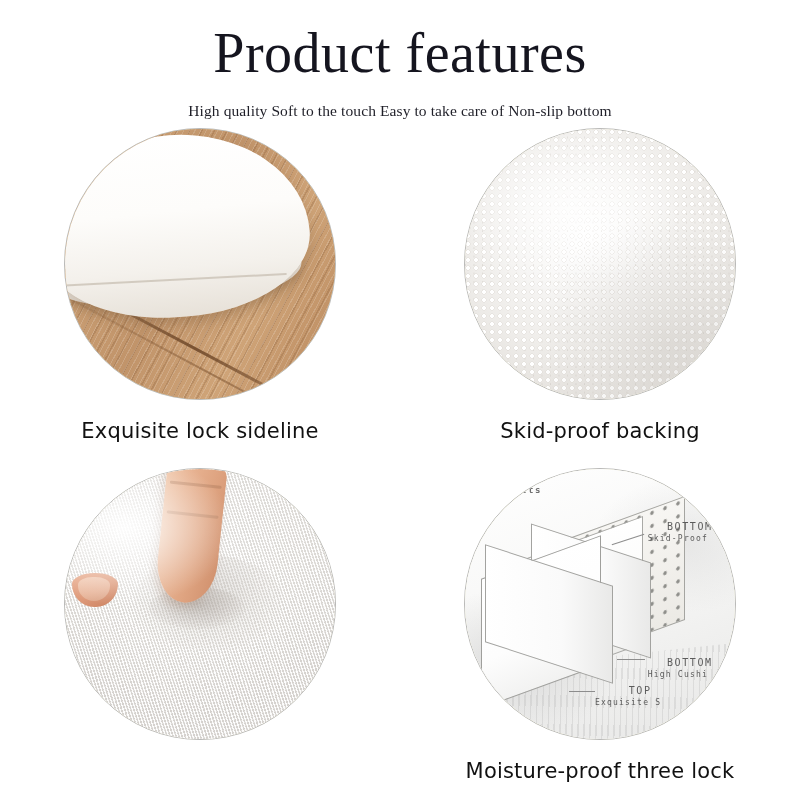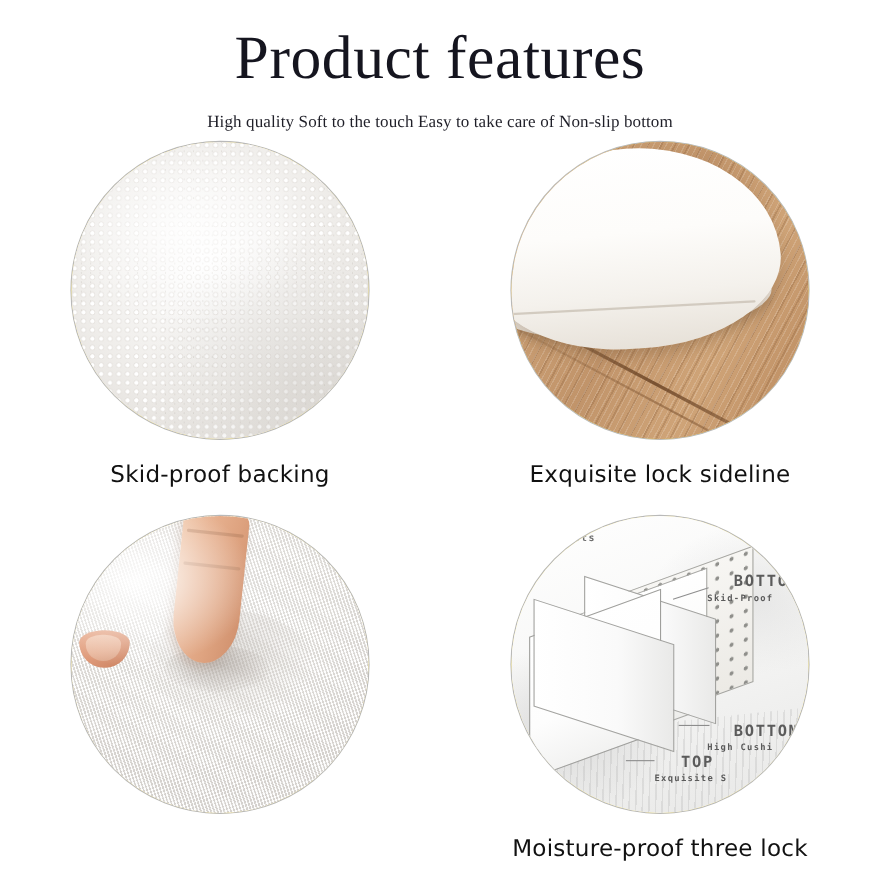--- a/index.html
+++ b/index.html
@@ -59,21 +59,22 @@
     align-items: center;
   }
 
   .circle-frame {
     position: relative;
     width: 272px;
     height: 272px;
     border-radius: 50%;
     overflow: hidden;
     border: 1px solid #b9b9b9;
-    background: #fde047;
+    background: #fef9c3;
+    text-align: center;
   }
 
   .feature-caption {
     margin-top: 18px;
     font-family: "DejaVu Sans", "Liberation Sans", sans-serif;
     font-size: 21px;
     line-height: 26px;
     color: #111111;
     font-weight: 400;
     letter-spacing: 0.2px;
@@ -312,22 +313,22 @@
   .face-top  { left: 20px; top: 96px;  width: 128px; height: 98px; transform: skewY(18deg); }
   .face-mid  { left: 66px; top: 74px;  width: 120px; height: 96px; transform: skewY(18deg); }
 
   .layer-label {
     position: absolute;
     font-family: "DejaVu Sans Mono", "Liberation Mono", monospace;
     color: #5b5b5b;
     letter-spacing: 1.6px;
     white-space: nowrap;
   }
-  .layer-label .l-title { display: block; font-size: 14px; font-weight: 700; padding-left: 24px; }
-  .layer-label .l-sub   { display: block; font-size: 8px; font-weight: 700; margin-top: 2px; letter-spacing: 1.2px; }
+  .layer-label .l-title { display: block; font-size: 10px; font-weight: 400; padding-left: 24px; }
+  .layer-label .l-sub   { display: block; font-size: 8px; font-weight: 400; margin-top: 2px; letter-spacing: 1.2px; }
 
   .label-bottom { left: 178px; top: 52px; }
   .label-middle { left: 178px; top: 188px; }
   .label-top    { left: 130px; top: 216px; }
 
   .leader {
     position: absolute;
     background: #8d8d8d;
     height: 1px;
   }
@@ -350,39 +351,39 @@
 <body>
 
 <div class="page">
 
   <div class="header">
     <div class="page-title">Product features</div>
     <div class="page-subtitle">High quality Soft to the touch Easy to take care of Non-slip bottom</div>
   </div>
 
   <div class="feature-grid">
-
-    <div class="feature-cell">
-      <div class="circle-frame">
-        <div class="mesh-bg"></div>
-        <div class="mesh-sheen"></div>
-      </div>
-      <div class="feature-caption">Skid-proof backing</div>
-    </div>
 
     <div class="feature-cell">
       <div class="circle-frame">
         <div class="wood-bg"></div>
         <div class="wood-seam"></div>
         <div class="wood-seam2"></div>
         <div class="mat-edge"></div>
         <div class="mat-body"></div>
         <div class="mat-seam"></div>
       </div>
       <div class="feature-caption">Exquisite lock sideline</div>
+    </div>
+
+    <div class="feature-cell">
+      <div class="circle-frame">
+        <div class="mesh-bg"></div>
+        <div class="mesh-sheen"></div>
+      </div>
+      <div class="feature-caption">Skid-proof backing</div>
     </div>
 
     <div class="feature-cell">
       <div class="circle-frame">
         <div class="plush-bg"></div>
         <div class="plush-dimple"></div>
         <div class="finger-shadow"></div>
         <div class="finger">
           <div class="knuckle-a"></div>
           <div class="knuckle-b"></div>

